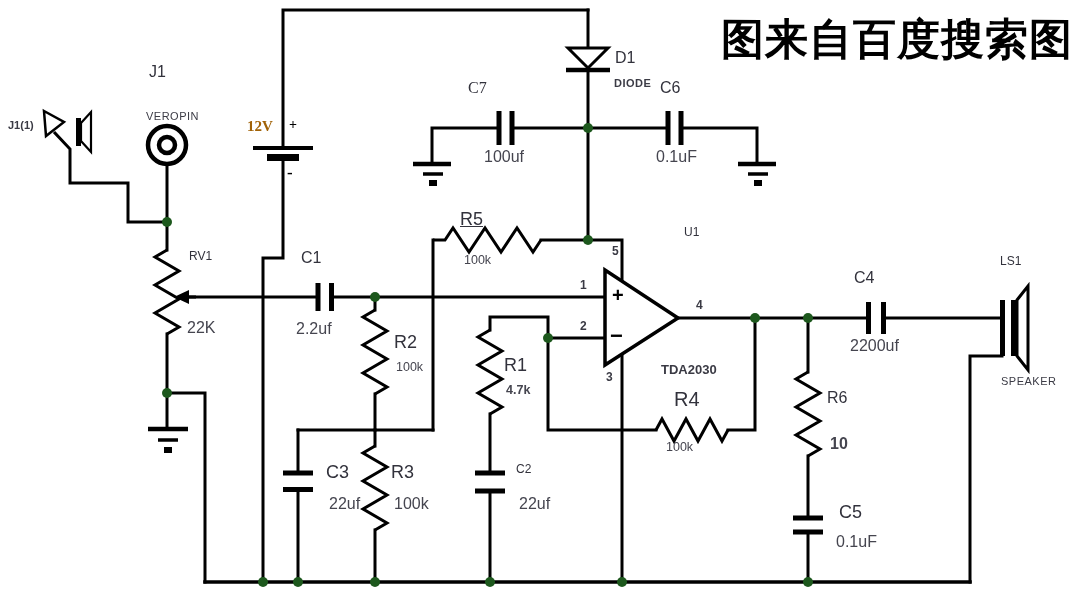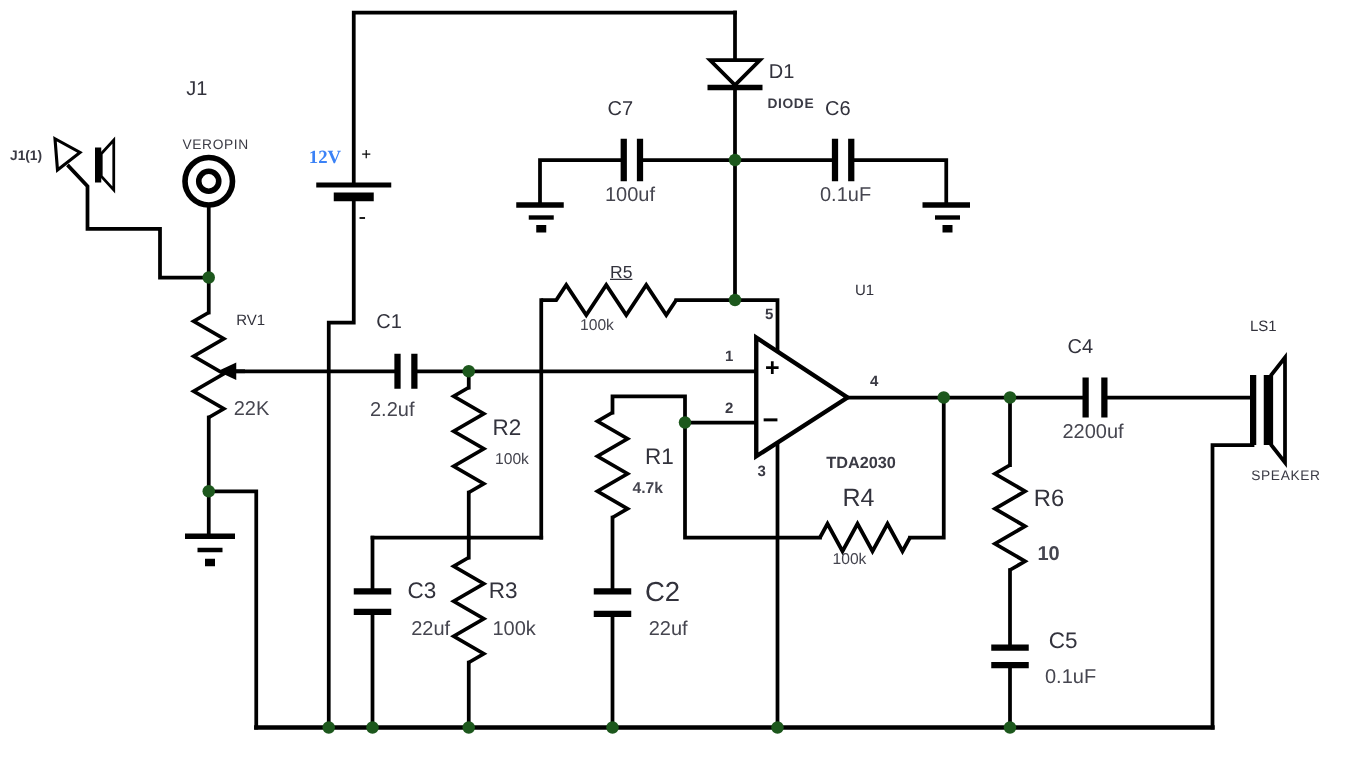--- a/index.html
+++ b/index.html
@@ -190,79 +190,80 @@
       <circle cx="808" cy="318" r="5"></circle>
       <circle cx="263" cy="582" r="5"></circle>
       <circle cx="298" cy="582" r="5"></circle>
       <circle cx="375" cy="582" r="5"></circle>
       <circle cx="490" cy="582" r="5"></circle>
       <circle cx="622" cy="582" r="5"></circle>
       <circle cx="808" cy="582" r="5"></circle>
     </g>
   </svg>
 
+  <span class="lbl title" style="right:6px;top:18px;">图来自百度搜索图</span>
 
   <span class="lbl pin" style="left:8px;top:120px;font-size:11px;">J1(1)</span>
   <span class="lbl ref-sm" style="left:149px;top:64px;">J1</span>
   <span class="lbl sub" style="left:146px;top:89px;margin-top:22px;">VEROPIN</span>
 
-  <span class="lbl serif-b" style="left:247px;top:119px;font-size:15px;color:#3b82f6;text-align:right;">12V</span>
+  <span class="lbl serif-b" style="left:247px;top:119px;font-size:15px;color:#a16207;text-align:right;">12V</span>
   <span class="lbl serif-b" style="left:289px;top:118px;font-size:14px;color:#000;">+</span>
   <span class="lbl serif-b" style="left:287px;top:164px;font-size:17px;color:#000;">-</span>
 
   <span class="lbl ref" style="left:189px;top:250px;">RV1</span>
   <span class="lbl val" style="left:187px;top:320px;font-size:16px;">22K</span>
 
   <span class="lbl ref-sm" style="left:301px;top:250px;">C1</span>
   <span class="lbl val" style="left:296px;top:321px;">2.2uf</span>
 
   <span class="lbl ref" style="left:394px;top:333px;font-size:18px;">R2</span>
   <span class="lbl val" style="left:396px;top:361px;font-size:12.5px;">100k</span>
 
   <span class="lbl ref" style="left:326px;top:463px;font-size:18px;">C3</span>
   <span class="lbl val" style="left:329px;top:496px;">22uf</span>
 
   <span class="lbl ref" style="left:391px;top:463px;font-size:18px;">R3</span>
   <span class="lbl val" style="left:394px;top:496px;">100k</span>
 
-  <span class="lbl ref" style="left:488px;top:210px;font-size:14px;text-decoration:underline;">R5</span>
+  <span class="lbl ref" style="left:460px;top:210px;font-size:18px;text-decoration:underline;">R5</span>
   <span class="lbl val" style="left:464px;top:254px;font-size:12.5px;">100k</span>
 
-  <span class="lbl ref-sm" style="left:486px;top:80px;">C7</span>
+  <span class="lbl ref-sm" style="left:468px;top:80px;font-family:Liberation Serif, serif;">C7</span>
   <span class="lbl val" style="left:484px;top:149px;">100uf</span>
 
   <span class="lbl ref-sm" style="left:615px;top:50px;">D1</span>
   <span class="lbl sub" style="left:614px;top:78px;font-weight:bold;">DIODE</span>
 
   <span class="lbl ref-sm" style="left:660px;top:80px;">C6</span>
   <span class="lbl val" style="left:656px;top:149px;">0.1uF</span>
 
   <span class="lbl ref" style="left:684px;top:226px;">U1</span>
   <span class="lbl pin" style="left:612px;top:245px;">5</span>
   <span class="lbl pin" style="left:580px;top:279px;">1</span>
   <span class="lbl pin" style="left:580px;top:320px;">2</span>
   <span class="lbl pin" style="left:606px;top:371px;">3</span>
   <span class="lbl pin" style="left:696px;top:299px;">4</span>
   <span class="lbl op-sign" style="left:612px;top:285px;font-size:20px;">+</span>
   <span class="lbl op-sign" style="left:610px;top:325px;font-size:22px;">−</span>
   <span class="lbl pin" style="left:661px;top:363px;font-size:13px;">TDA2030</span>
 
-  <span class="lbl ref" style="left:504px;top:356px;font-size:18px;margin-left:12px;">R1</span>
+  <span class="lbl ref" style="left:504px;top:356px;font-size:18px;">R1</span>
   <span class="lbl val" style="left:506px;top:384px;font-size:12.5px;font-weight:bold;">4.7k</span>
 
-  <span class="lbl ref" style="left:516px;top:463px;font-size:22px;">C2</span>
+  <span class="lbl ref" style="left:516px;top:463px;font-size:12px;">C2</span>
   <span class="lbl val" style="left:519px;top:496px;">22uf</span>
 
   <span class="lbl ref-lg" style="left:674px;top:389px;">R4</span>
   <span class="lbl val" style="left:666px;top:441px;font-size:12.5px;">100k</span>
 
   <span class="lbl ref-sm" style="left:854px;top:270px;">C4</span>
   <span class="lbl val" style="left:850px;top:338px;">2200uf</span>
 
-  <span class="lbl ref" style="left:827px;top:390px;font-size:19px;text-align:center;">R6</span>
+  <span class="lbl ref" style="left:827px;top:390px;font-size:16px;text-align:center;">R6</span>
   <span class="lbl val" style="left:830px;top:436px;font-weight:bold;">10</span>
 
   <span class="lbl ref" style="left:839px;top:503px;font-size:18px;">C5</span>
   <span class="lbl val" style="left:836px;top:534px;">0.1uF</span>
 
   <span class="lbl ref" style="left:1000px;top:255px;">LS1</span>
   <span class="lbl sub" style="left:1001px;top:376px;font-size:11px;">SPEAKER</span>
 
 </div>
 

